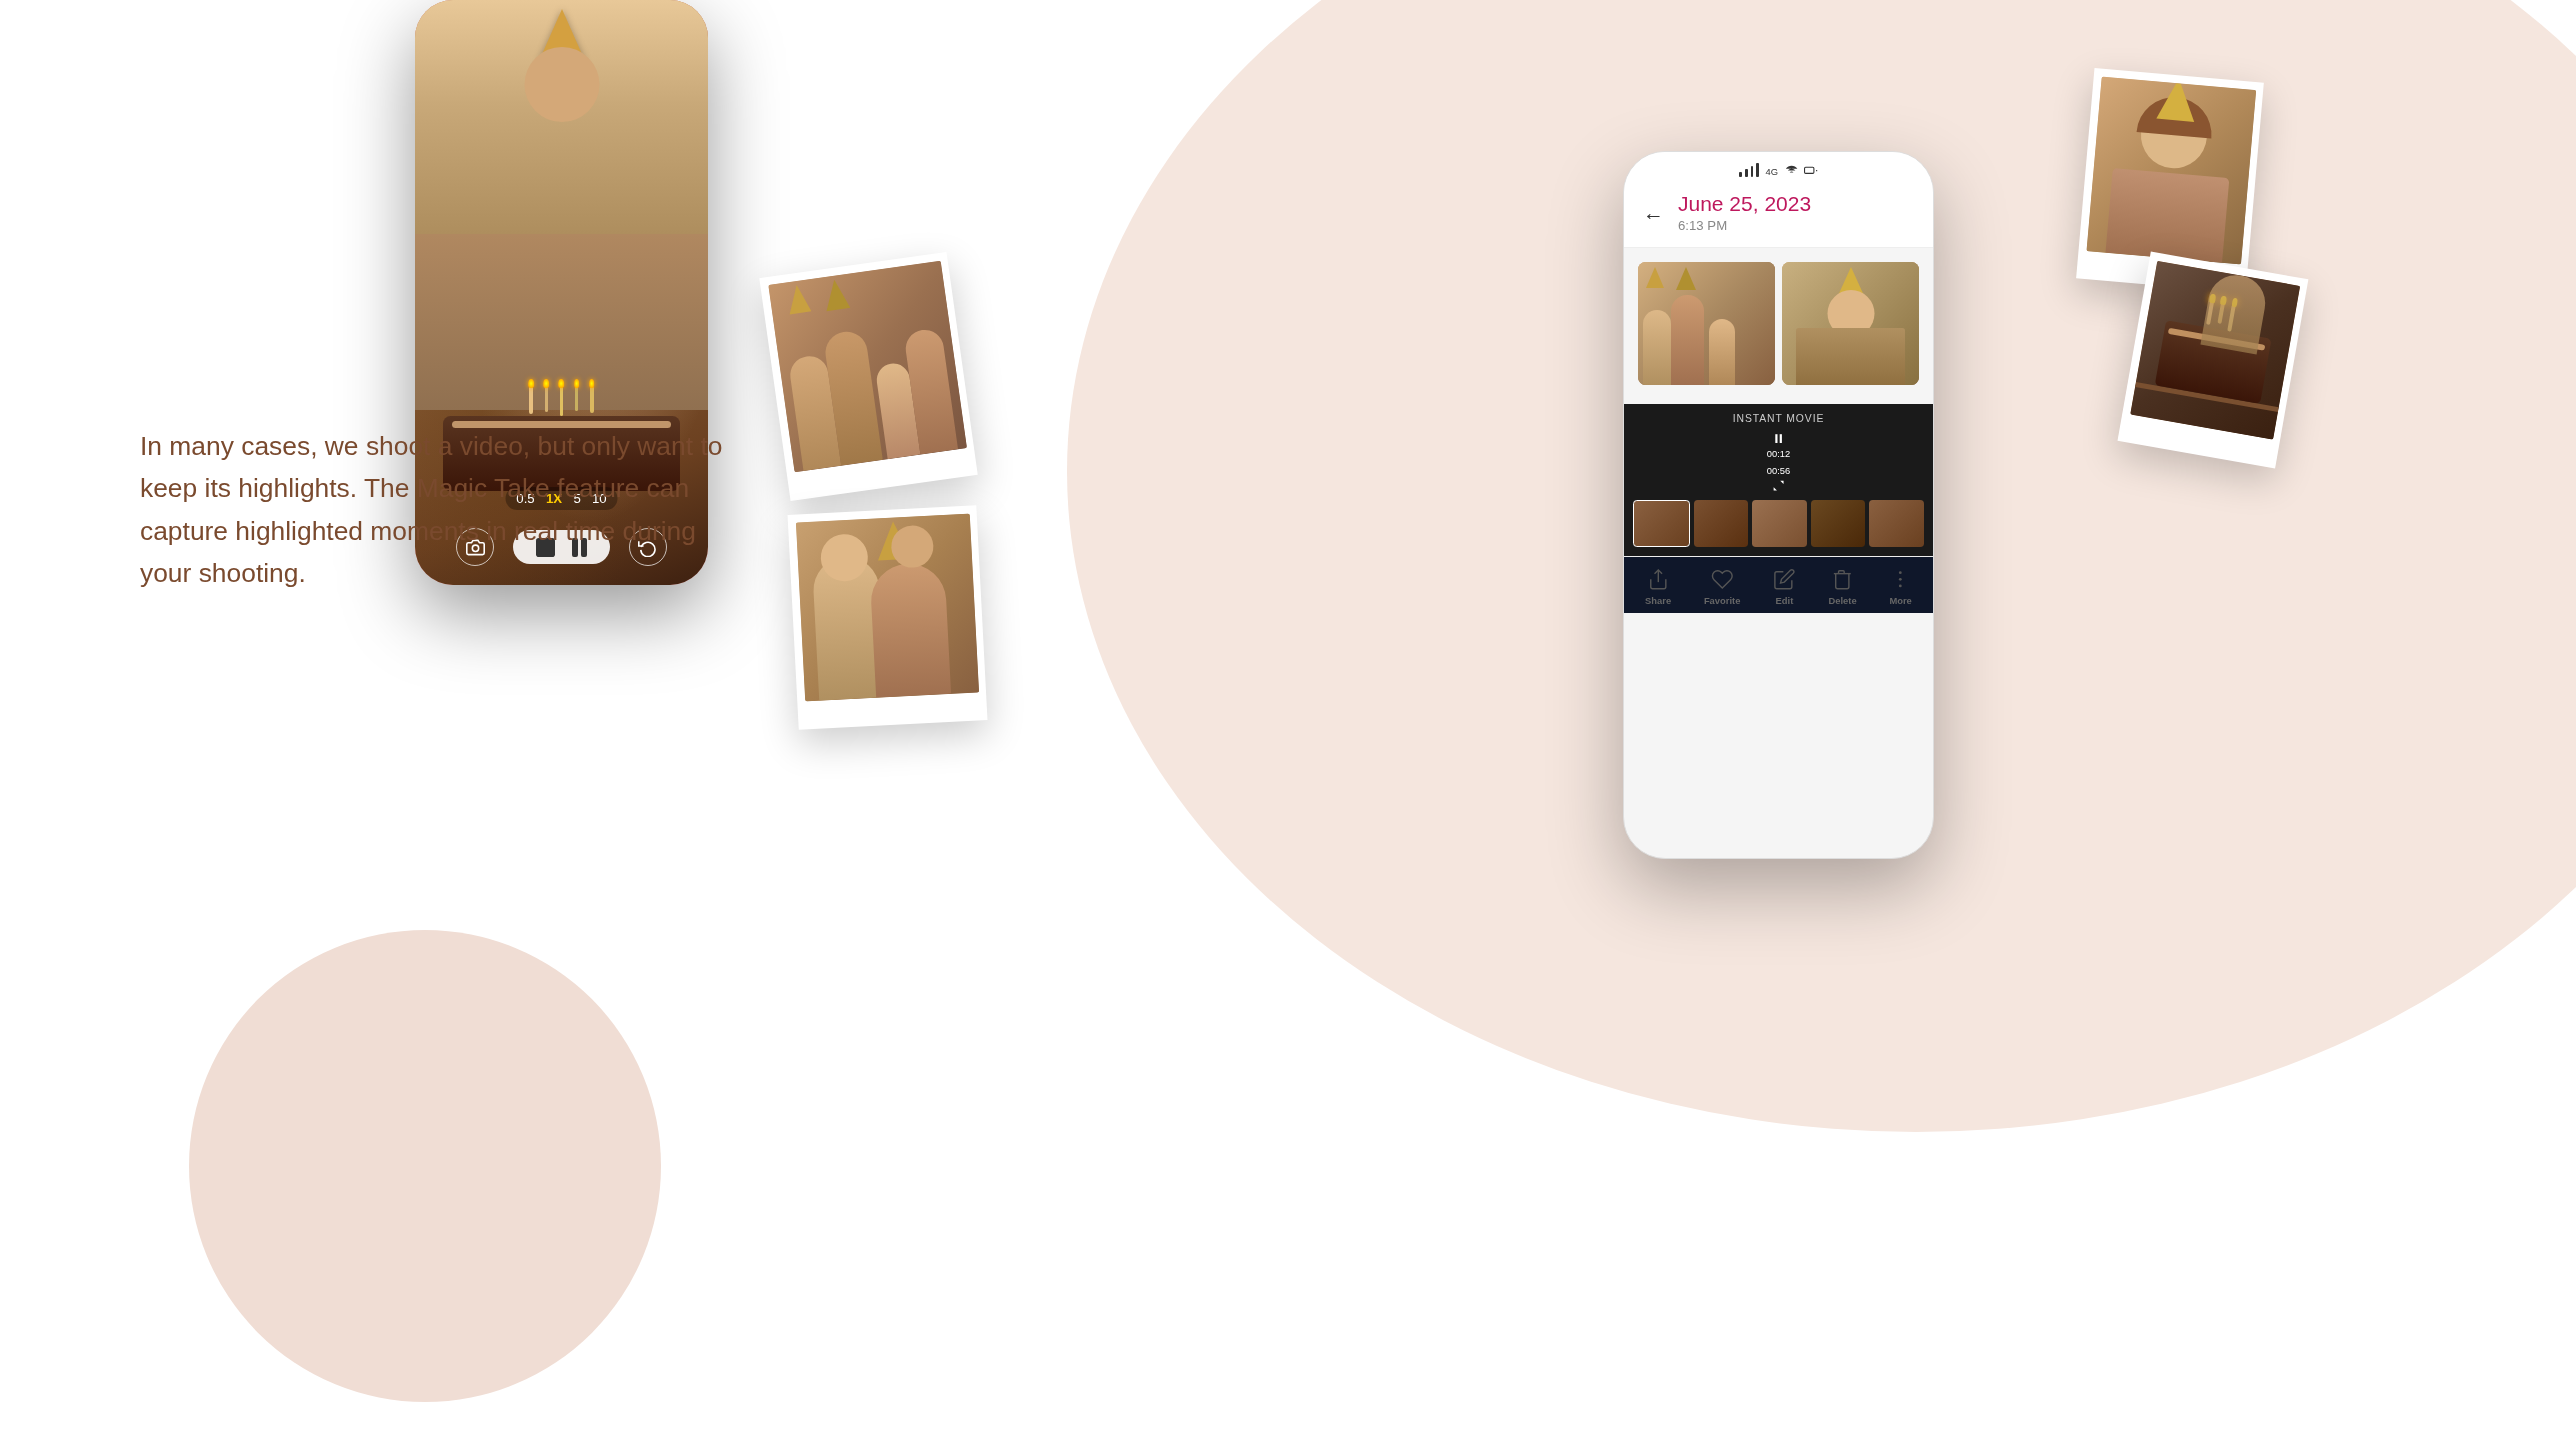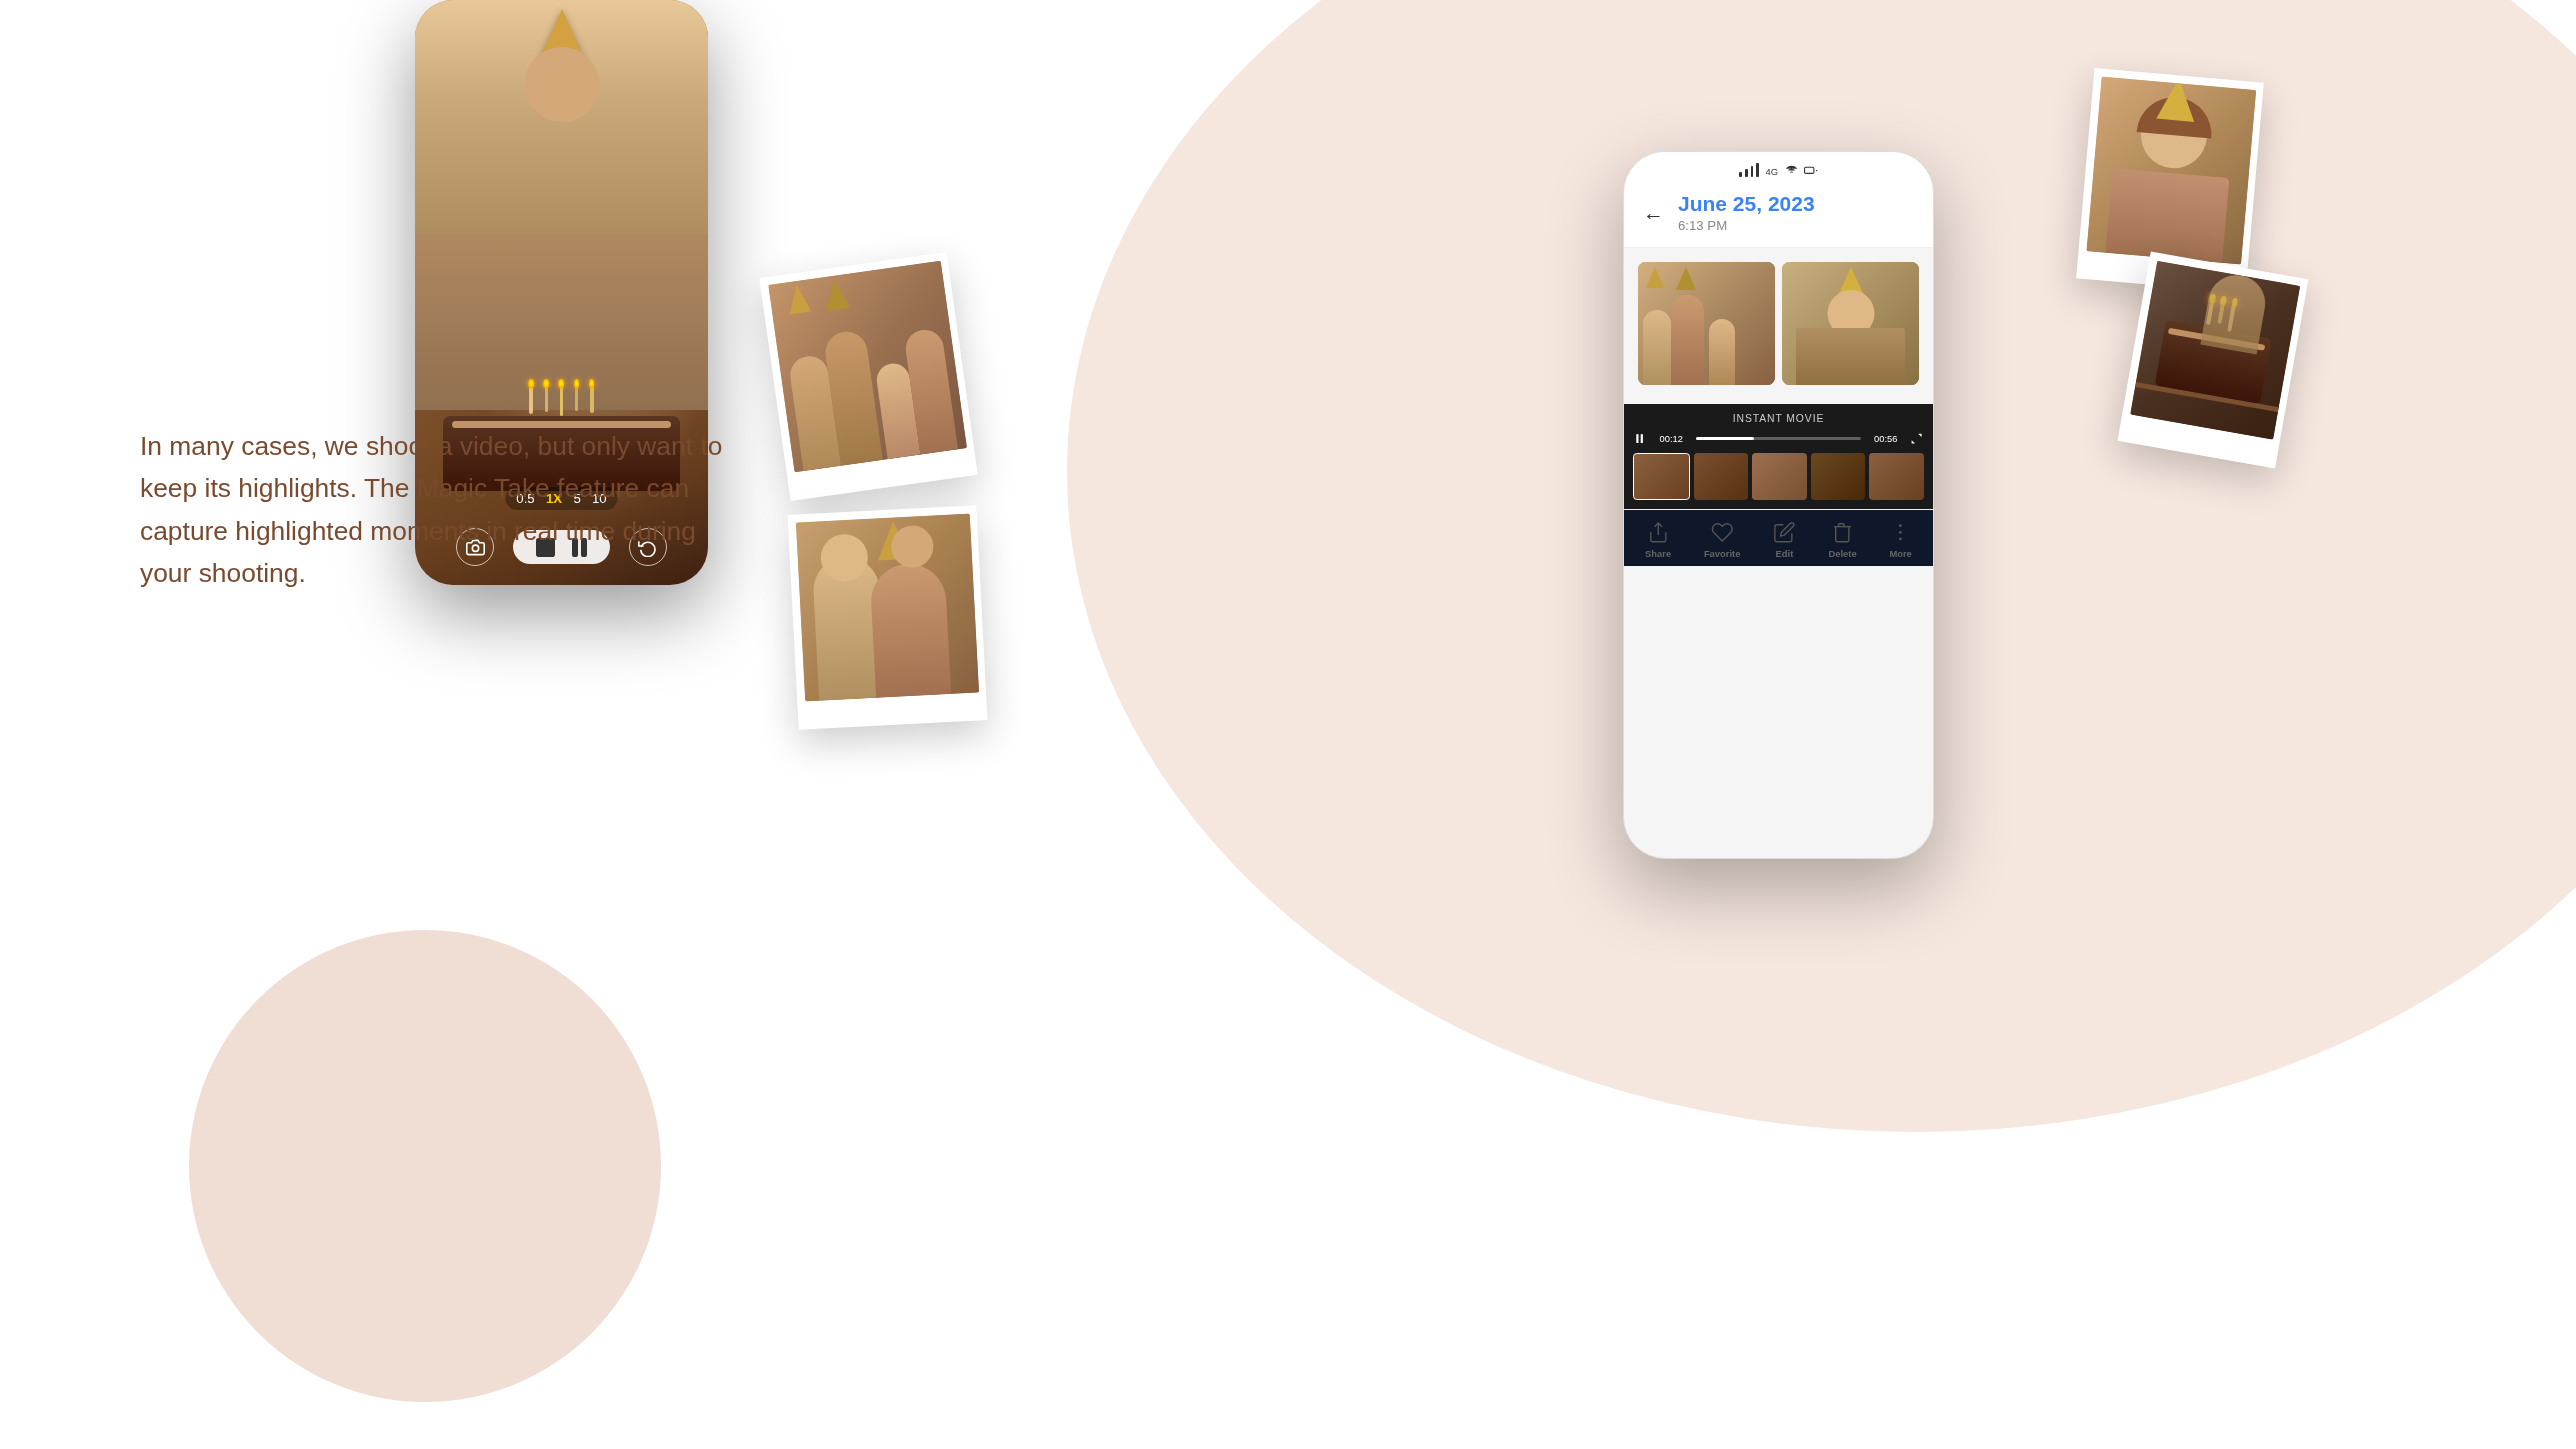--- a/index.html
+++ b/index.html
@@ -194,22 +194,22 @@
       align-items: center;
       gap: 14px;
       border-bottom: 0.9px solid #eee;
     }
     .back-arrow {
       font-size: 21px;
       color: #333;
     }
     .date-info h3 {
       font-size: 21px;
-      font-weight: 700;
-      color: #3b82f6;
+      font-weight: 400;
+      color: #be185d;
     }
     .date-info span {
       font-size: 13.2px;
       color: #888;
     }
 
     
     .photo-grid {
       padding: 14px;
       display: grid;
@@ -242,24 +242,25 @@
     .instant-movie-label {
       color: #ccc;
       font-size: 10.4px;
       text-align: center;
       margin-bottom: 7.5px;
       letter-spacing: 0.9px;
     }
     .video-timeline {
       display: flex;
       align-items: center;
-      gap: 13px;
+      gap: 3px;
       color: white;
       font-size: 9.4px;
       margin-bottom: 7.5px;
+      flex-direction: column;
     }
     .timeline-bar {
       flex: 1;
       height: 2.8px;
       background: rgba(255,255,255,0.3);
       border-radius: 1.9px;
       position: relative;
     }
     .timeline-progress {
       width: 35%;

